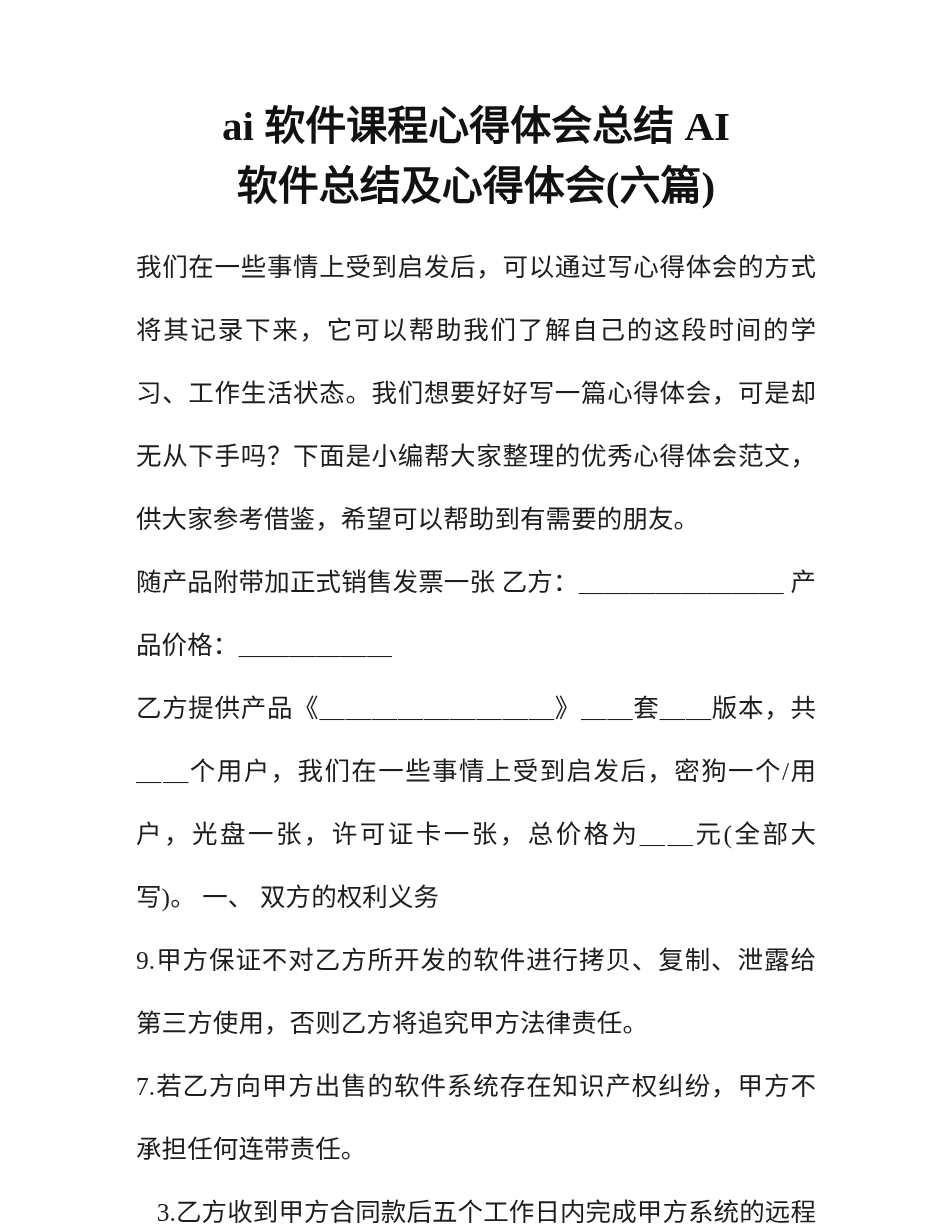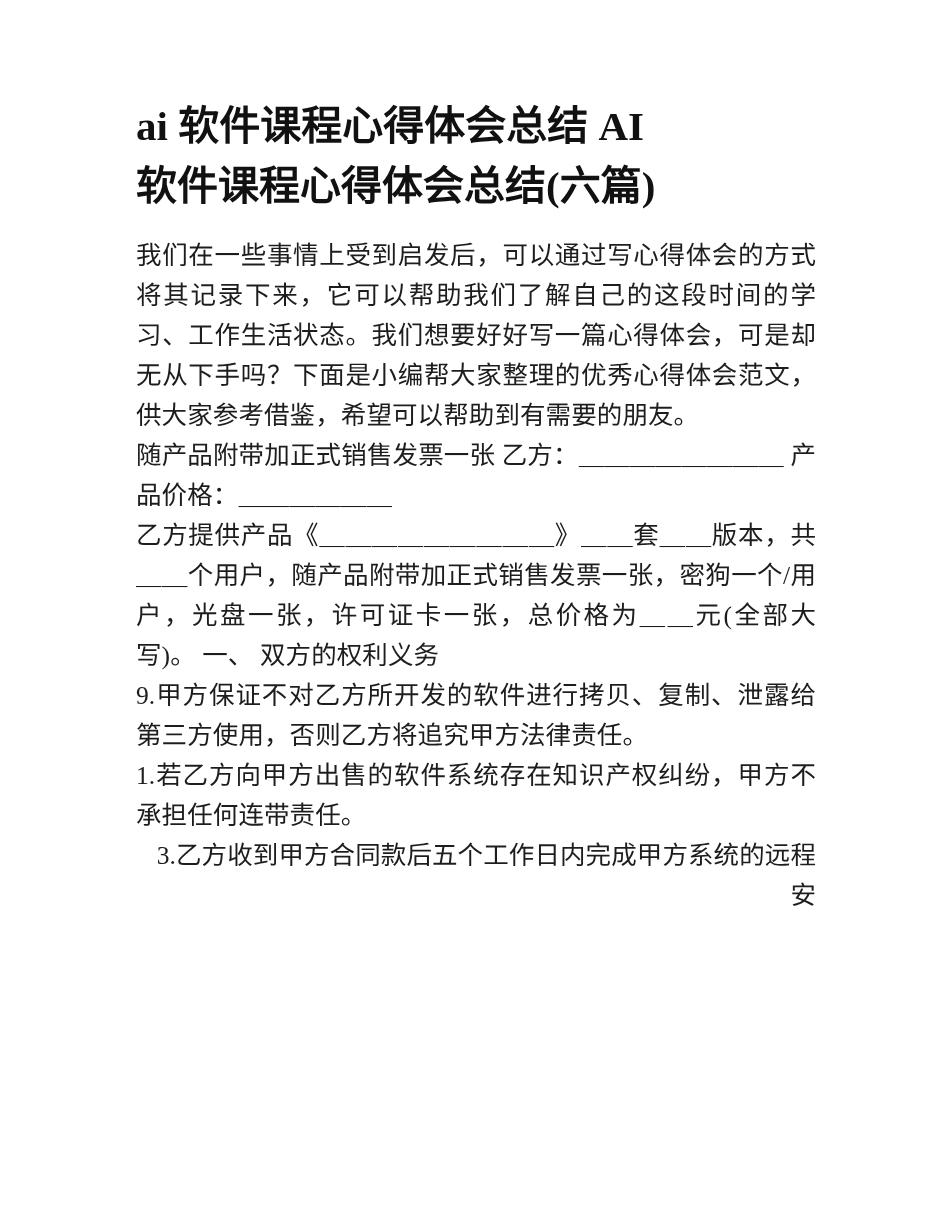--- a/index.html
+++ b/index.html
@@ -30,25 +30,25 @@
     top: 96px;
     width: 680px;
   }
   .doc-title {
     font-size: 41px;
     font-weight: bold;
     line-height: 60px;
     letter-spacing: 0px;
     margin: 0 0 20px 0;
     color: #111111;
-    text-align: left;
+    text-align: center;
   }
   p.para {
     font-size: 25.5px;
-    line-height: 40px;
+    line-height: 63px;
     margin: 0;
     color: #1d1d1d;
     text-align: justify;
     text-justify: inter-ideograph;
     word-break: break-all;
     letter-spacing: 0.1px;
   }
   p.para.nojust {
     text-align: right;
     font-family: Liberation Serif, serif;
@@ -56,30 +56,30 @@
 </style>
 </head>
 <body>
 
 <div class="page">
 
   <div class="doc-body">
 
     <h1 class="doc-title">
       <span>ai 软件课程心得体会总结 AI</span><br>
-      <span>软件课程心得体会总结(六篇)</span>
+      <span>软件总结及心得体会(六篇)</span>
     </h1>
 
     <p class="para">我们在一些事情上受到启发后，可以通过写心得体会的方式将其记录下来，它可以帮助我们了解自己的这段时间的学习、工作生活状态。我们想要好好写一篇心得体会，可是却无从下手吗？下面是小编帮大家整理的优秀心得体会范文，供大家参考借鉴，希望可以帮助到有需要的朋友。</p>
 
     <p class="para">随产品附带加正式销售发票一张 乙方：＿＿＿＿＿＿＿＿ 产品价格：＿＿＿＿＿＿</p>
 
-    <p class="para">乙方提供产品《＿＿＿＿＿＿＿＿＿》＿＿套＿＿版本，共＿＿个用户，随产品附带加正式销售发票一张，密狗一个/用户，光盘一张，许可证卡一张，总价格为＿＿元(全部大写)。 一、 双方的权利义务</p>
+    <p class="para">乙方提供产品《＿＿＿＿＿＿＿＿＿》＿＿套＿＿版本，共＿＿个用户，我们在一些事情上受到启发后，密狗一个/用户，光盘一张，许可证卡一张，总价格为＿＿元(全部大写)。 一、 双方的权利义务</p>
 
     <p class="para">9.甲方保证不对乙方所开发的软件进行拷贝、复制、泄露给第三方使用，否则乙方将追究甲方法律责任。</p>
 
-    <p class="para">1.若乙方向甲方出售的软件系统存在知识产权纠纷，甲方不承担任何连带责任。</p>
+    <p class="para">7.若乙方向甲方出售的软件系统存在知识产权纠纷，甲方不承担任何连带责任。</p>
 
     <p class="para nojust">3.乙方收到甲方合同款后五个工作日内完成甲方系统的远程安</p>
 
   </div>
 
 </div>
 
 </body></html>

